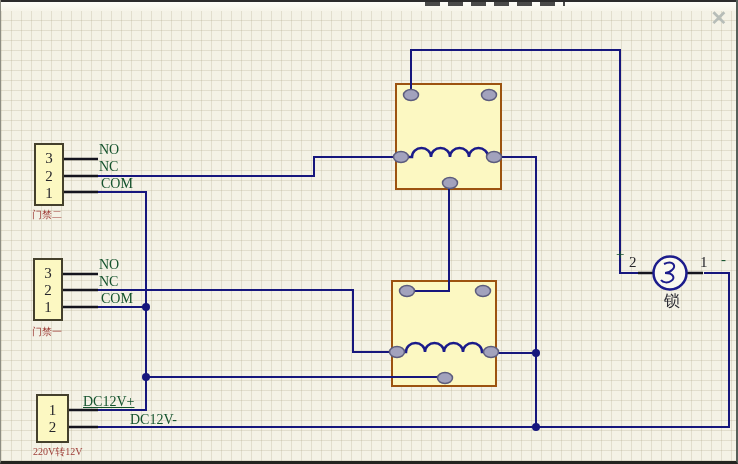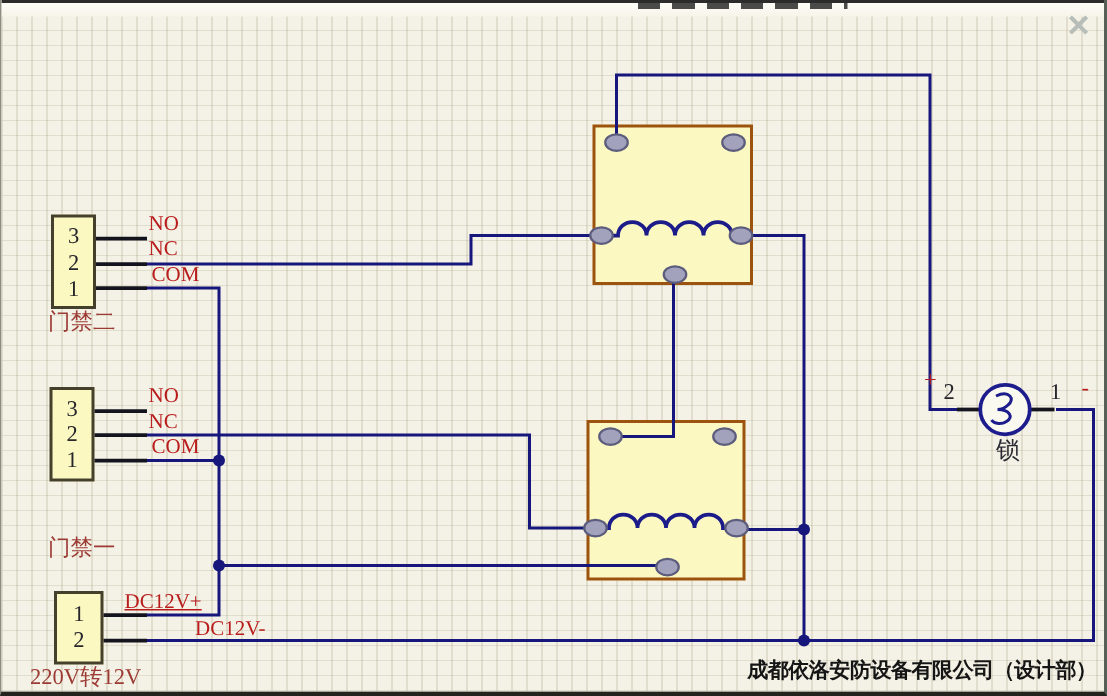--- a/index.html
+++ b/index.html
@@ -21,22 +21,22 @@
       repeating-linear-gradient(to right, rgba(150,140,105,.20) 0 1px, transparent 1px 10px),
       repeating-linear-gradient(to bottom, rgba(150,140,105,.20) 0 1px, transparent 1px 10px);
   }
   .close-x{position:absolute;left:705px;top:6px;width:26px;height:24px;z-index:8;
     color:#b7bdb8;font:bold 20px "Liberation Sans",sans-serif;text-align:center;line-height:24px;
     cursor:default;user-select:none;}
   svg.wires{position:absolute;left:0;top:0;width:738px;height:464px;z-index:3;}
   .comp-box{position:absolute;background:#fcf8c2;box-sizing:border-box;z-index:2;}
   .connector{border:2px solid #44402c;}
   .relay{border:2px solid #9c5310;}
-  .lbl{position:absolute;z-index:4;color:#b91c1c;font-size:14px;line-height:15px;white-space:nowrap;}
-  .cname{position:absolute;z-index:4;color:#9c3a34;font-size:15px;line-height:16px;white-space:nowrap;}
+  .lbl{position:absolute;z-index:4;color:#14532d;font-size:14px;line-height:15px;white-space:nowrap;}
+  .cname{position:absolute;z-index:4;color:#9c3a34;font-size:10px;line-height:16px;white-space:nowrap;}
   .pin{position:absolute;z-index:4;color:#26262b;font-size:15px;line-height:16px;text-align:center;}
   .dk{color:#26262b;}
   .lockname{position:absolute;z-index:4;color:#2b2b33;font-size:16px;line-height:17px;}
   .credit{position:absolute;right:5px;top:438px;z-index:4;color:#151515;
     font:bold 14px "Liberation Sans","DejaVu Sans",sans-serif;letter-spacing:-.3px;white-space:nowrap;}
 </style>
 </head>
 <body>
 
 <div class="screen">
@@ -113,28 +113,27 @@
   <div class="lbl" style="left:98px;top:159px;">NC</div>
   <div class="lbl" style="left:100px;top:176px;">COM</div>
   <div class="cname" style="left:31px;top:207px;">门禁二</div>
 
   <div class="pin" style="left:32px;top:265px;width:30px;">3</div>
   <div class="pin" style="left:32px;top:282px;width:30px;">2</div>
   <div class="pin" style="left:32px;top:299px;width:30px;">1</div>
   <div class="lbl" style="left:98px;top:257px;">NO</div>
   <div class="lbl" style="left:98px;top:274px;">NC</div>
   <div class="lbl" style="left:100px;top:291px;">COM</div>
-  <div class="cname" style="left:31px;top:324px;margin-top:34px;">门禁一</div>
+  <div class="cname" style="left:31px;top:324px;">门禁一</div>
 
   <div class="pin" style="left:35px;top:402px;width:33px;">1</div>
   <div class="pin" style="left:35px;top:419px;width:33px;">2</div>
   <div class="lbl" style="left:82px;top:394px;text-decoration:underline;">DC12V+</div>
   <div class="lbl" style="left:85px;top:412px;margin-left:44px;">DC12V-</div>
-  <div class="cname" style="left:19px;top:444px;">220V转12V</div>
+  <div class="cname" style="left:32px;top:444px;">220V转12V</div>
 
   <div class="lbl" style="left:615px;top:247px;font-size:15px;">+</div>
   <div class="lbl dk" style="left:628px;top:255px;font-size:15px;">2</div>
   <div class="lbl dk" style="left:699px;top:255px;font-size:15px;">1</div>
   <div class="lbl" style="left:720px;top:252px;font-size:15px;">-</div>
   <div class="lockname" style="left:663px;top:292px;">锁</div>
 
-  <div class="credit">成都依洛安防设备有限公司（设计部）</div>
 </div>
 
 </body></html>

